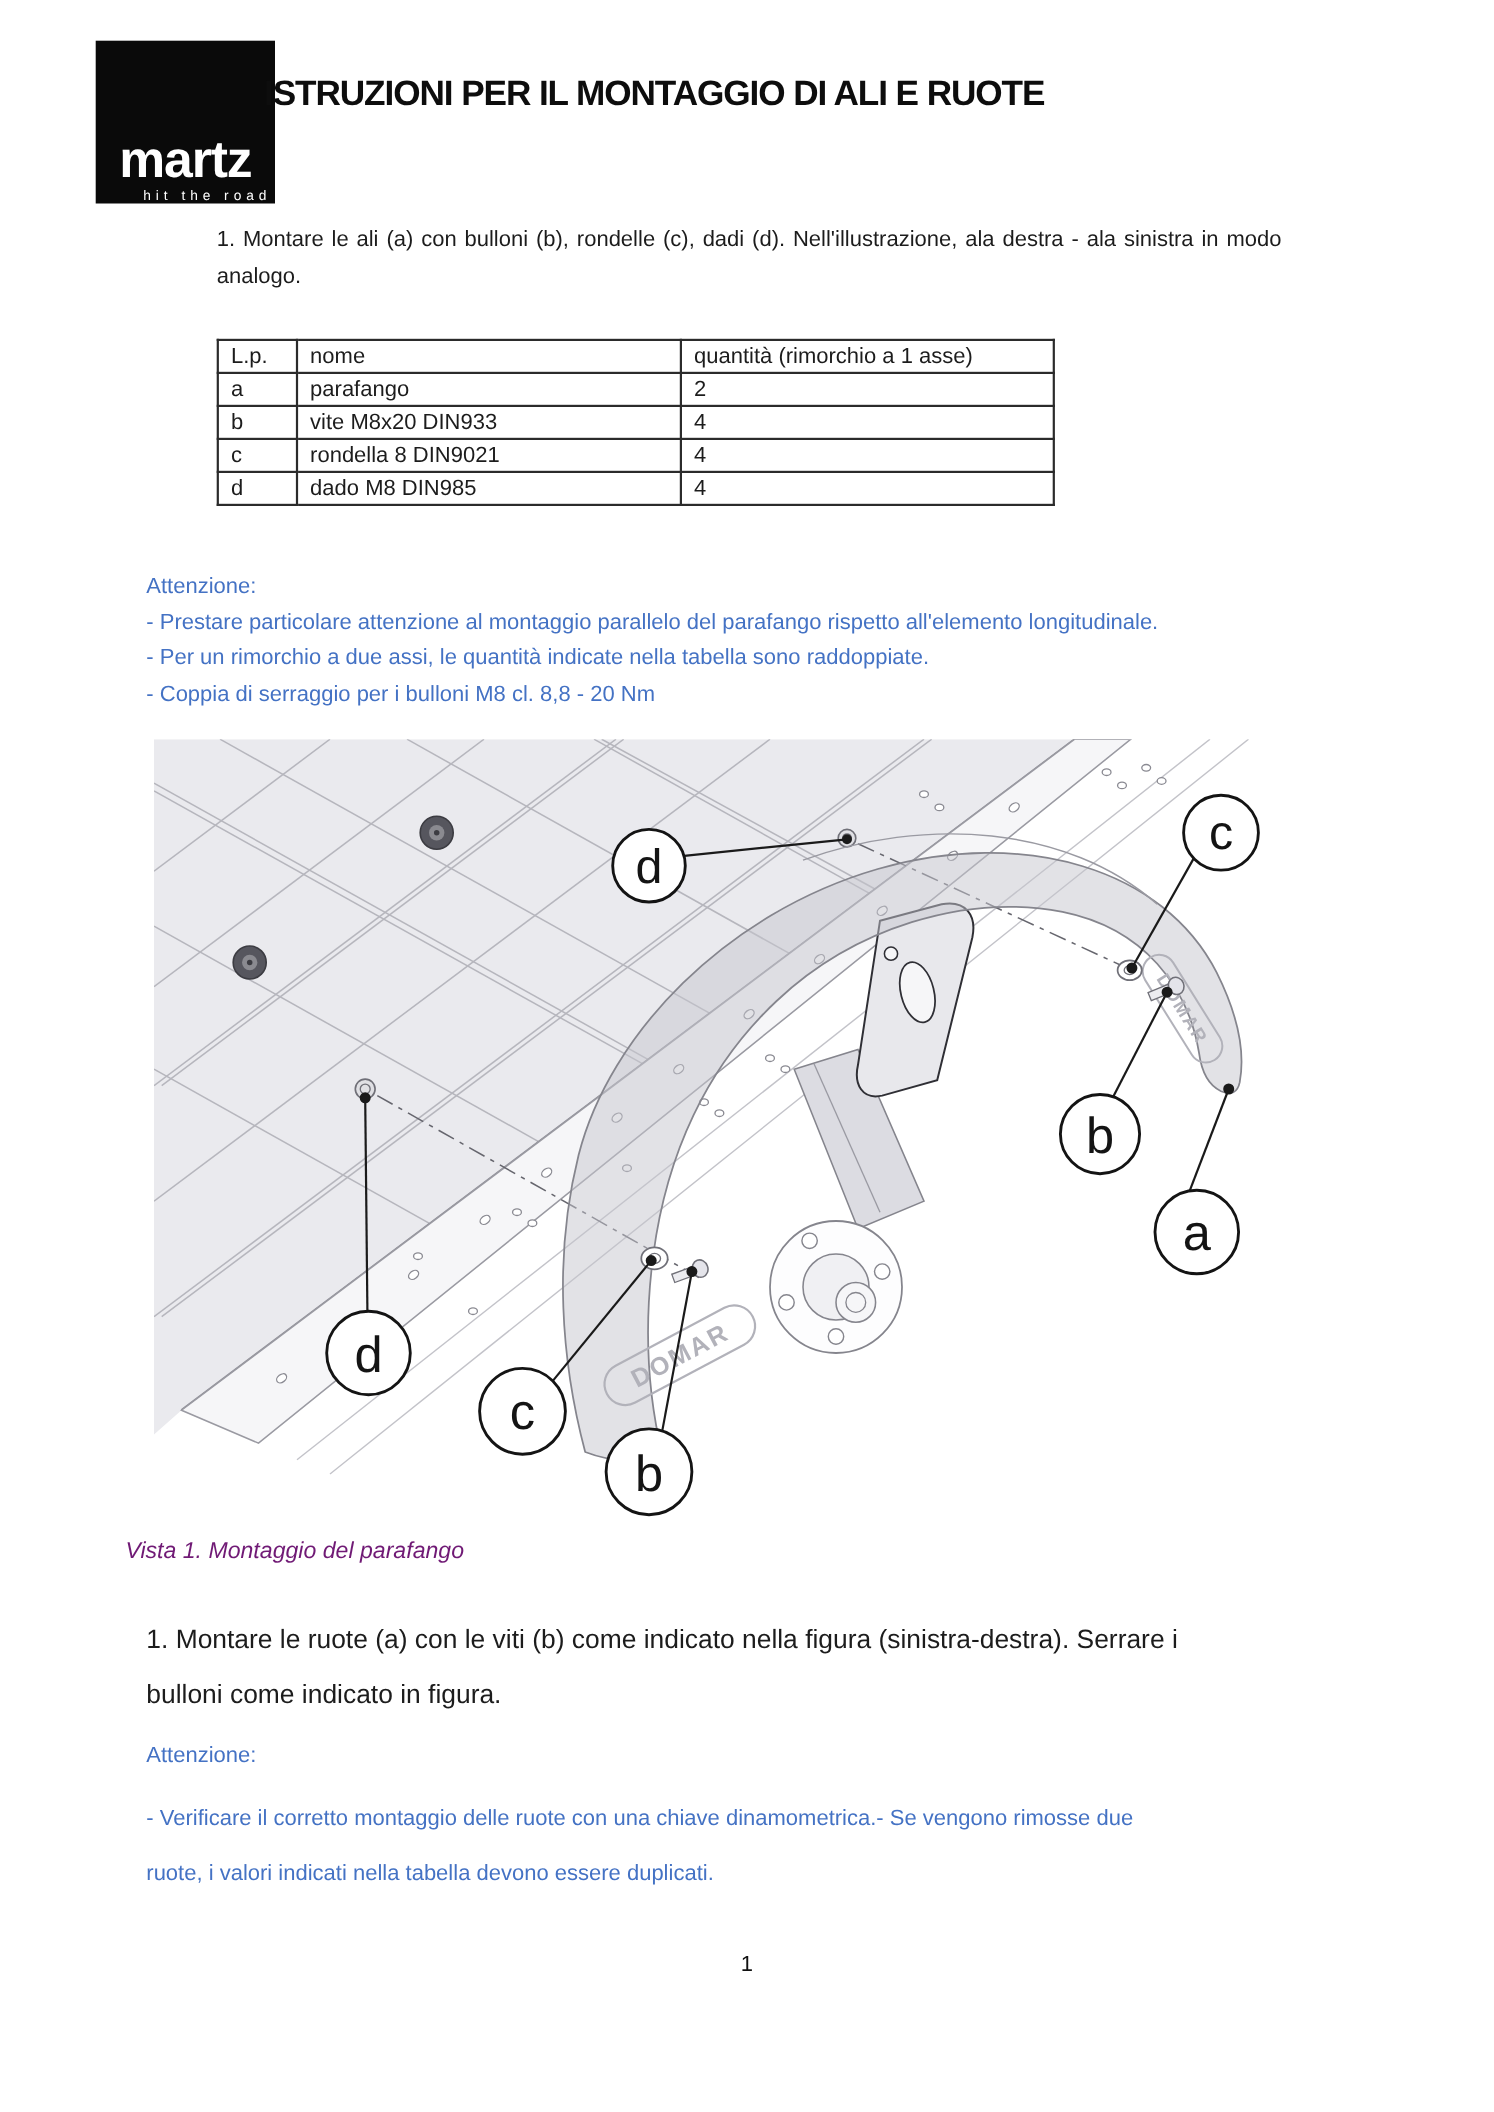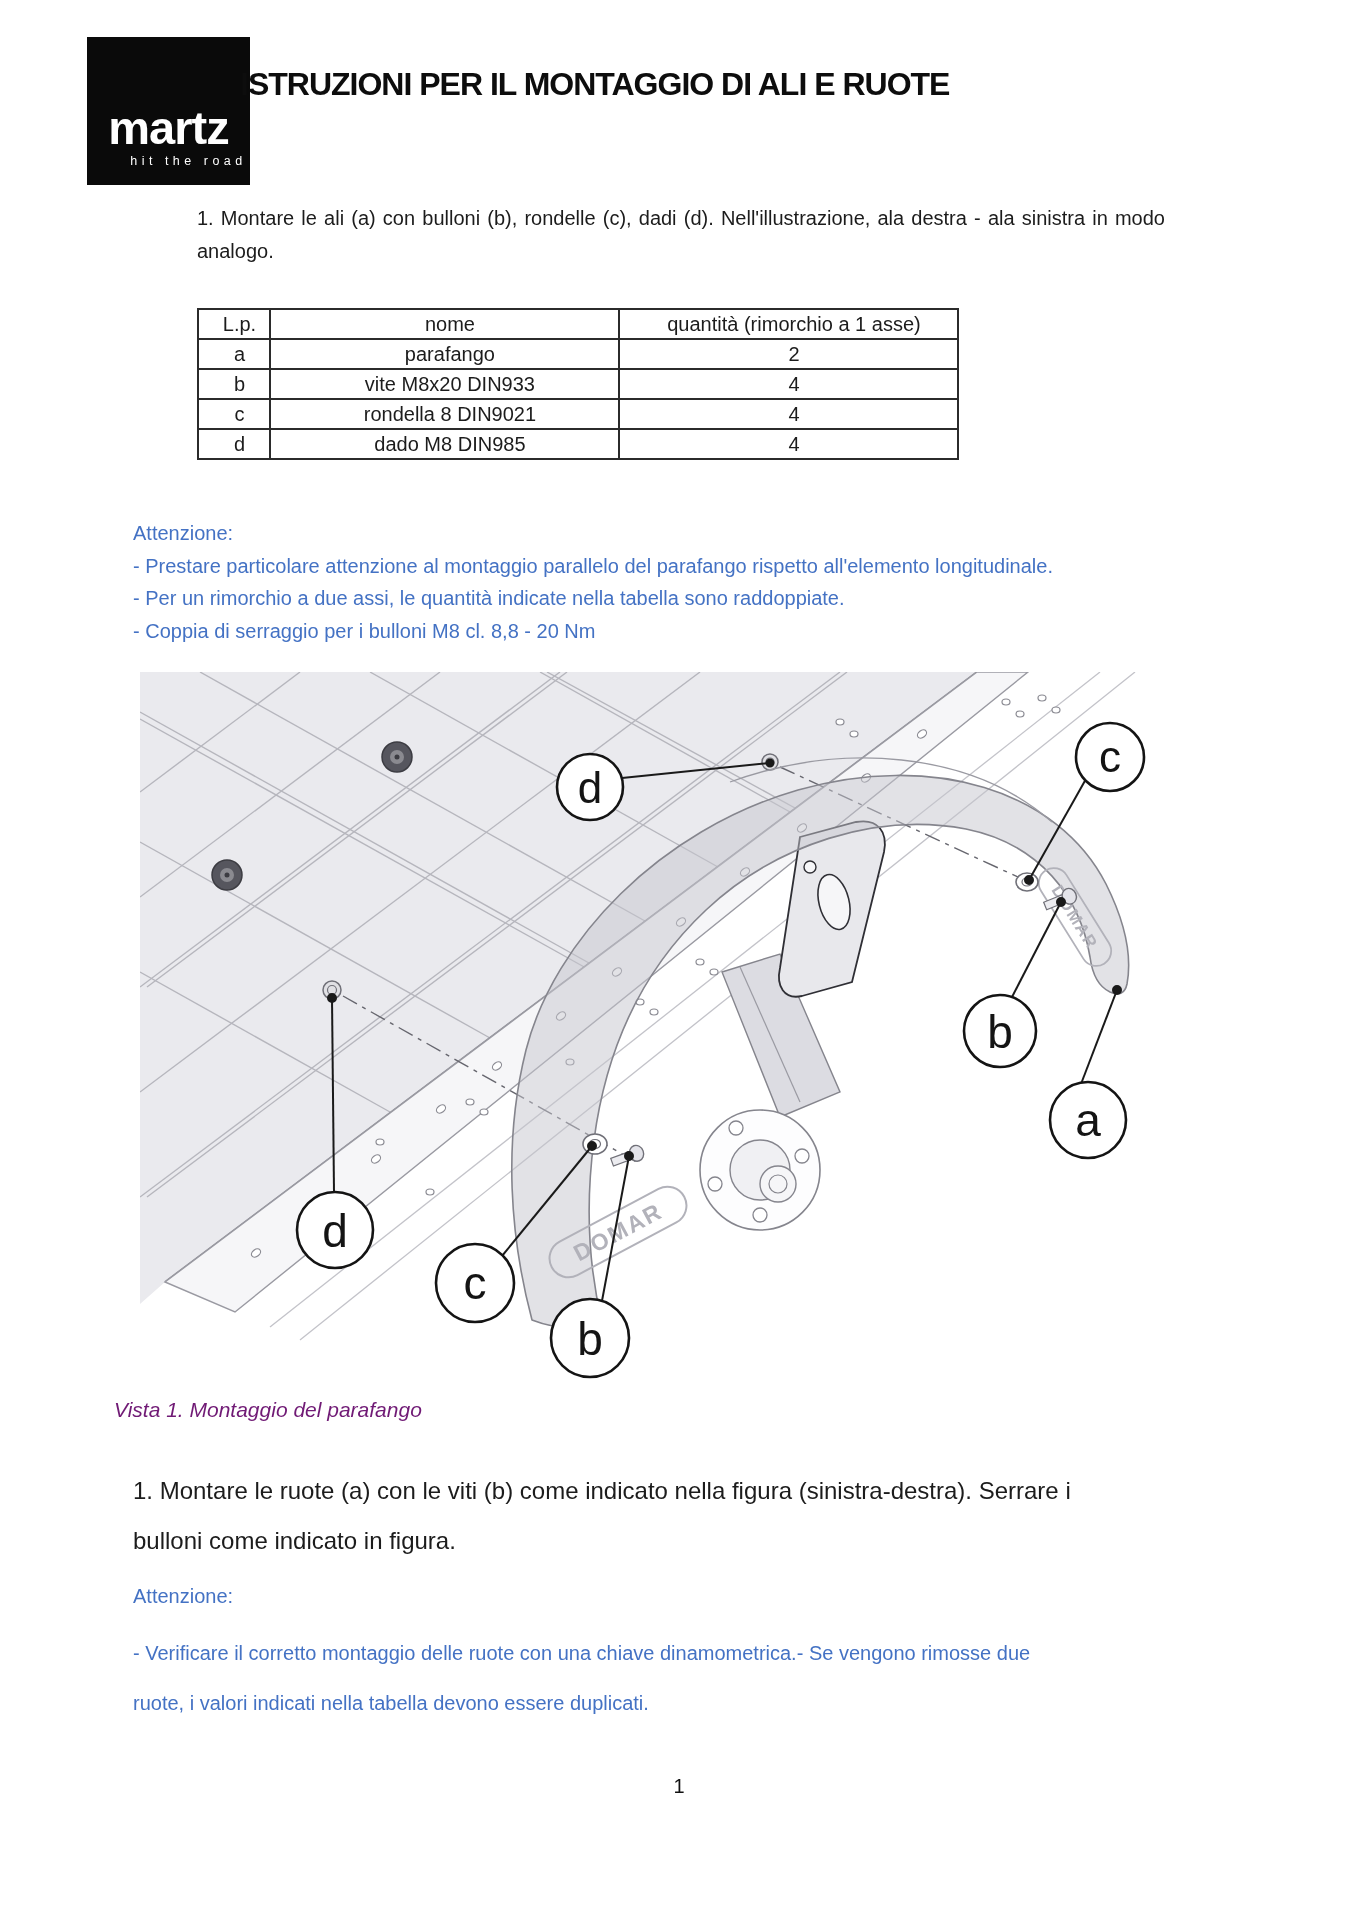--- a/index.html
+++ b/index.html
@@ -3,39 +3,39 @@
 <meta charset="utf-8">
 <style>
   html,body{margin:0;padding:0;background:#fff;}
   .page{
     position:relative;width:1358px;height:1920px;background:#ffffff;
     font-family:"Liberation Sans",sans-serif;color:#1c1c1c;overflow:hidden;
   }
   .logo{
     position:absolute;left:87px;top:37px;width:163px;height:148px;background:#0a0a0a;
     display:flex;flex-direction:column;justify-content:flex-end;align-items:center;
-    padding-bottom:17px;box-sizing:border-box;
+    padding-bottom:0;box-sizing:border-box;
   }
   .logo-word{color:#fff;font-weight:bold;font-size:47px;line-height:1;letter-spacing:-1px;}
   .logo-tagline{color:#fff;font-size:12.5px;letter-spacing:4.5px;margin-top:3px;white-space:nowrap;margin-left:40px;}
   .doc-title{
     position:absolute;left:240px;top:66px;width:1080px;
     font-size:32px;font-weight:bold;letter-spacing:-1px;color:#0d0d0d;
   }
   .para-1{
     position:absolute;left:197px;top:202px;width:968px;
     font-size:20px;line-height:32.5px;text-align:justify;
   }
   .parts-table{
     position:absolute;left:197px;top:308px;width:762px;
     border-collapse:collapse;font-size:20px;
   }
   .parts-table td{
     border:2px solid #2b2b2b;height:28px;padding:0 0 0 11px;
-    vertical-align:middle;line-height:1.1;text-align:center;
+    vertical-align:middle;line-height:1.1;
   }
   .attn-1{
     position:absolute;left:133px;top:517px;width:960px;
     font-size:20px;line-height:32.5px;color:#4472c4;
   }
   .figure-wrap{position:absolute;left:140px;top:672px;width:1100px;height:723px;}
   .fig-caption{
     position:absolute;left:114px;top:1398px;font-size:21px;font-style:italic;color:#701a75;
   }
   .para-2{

